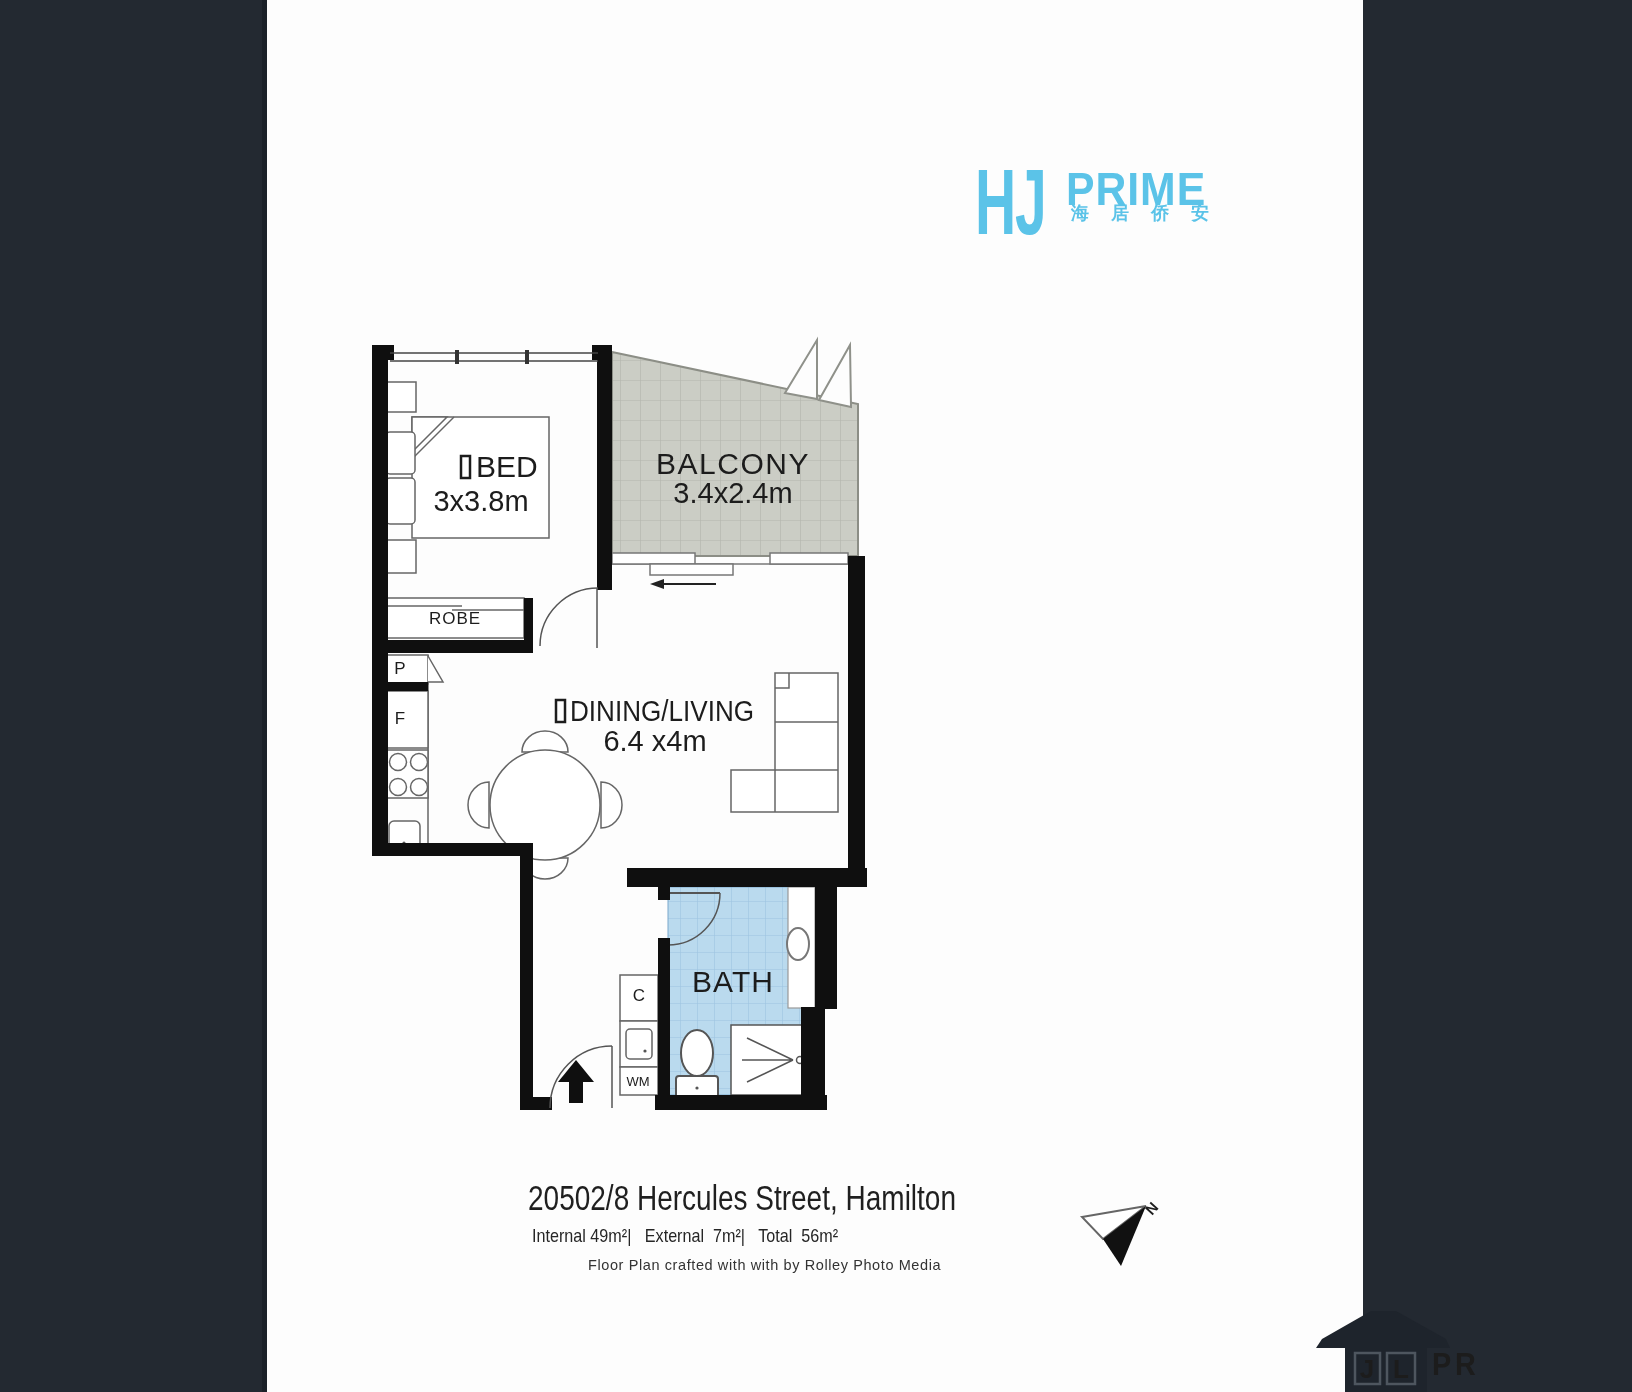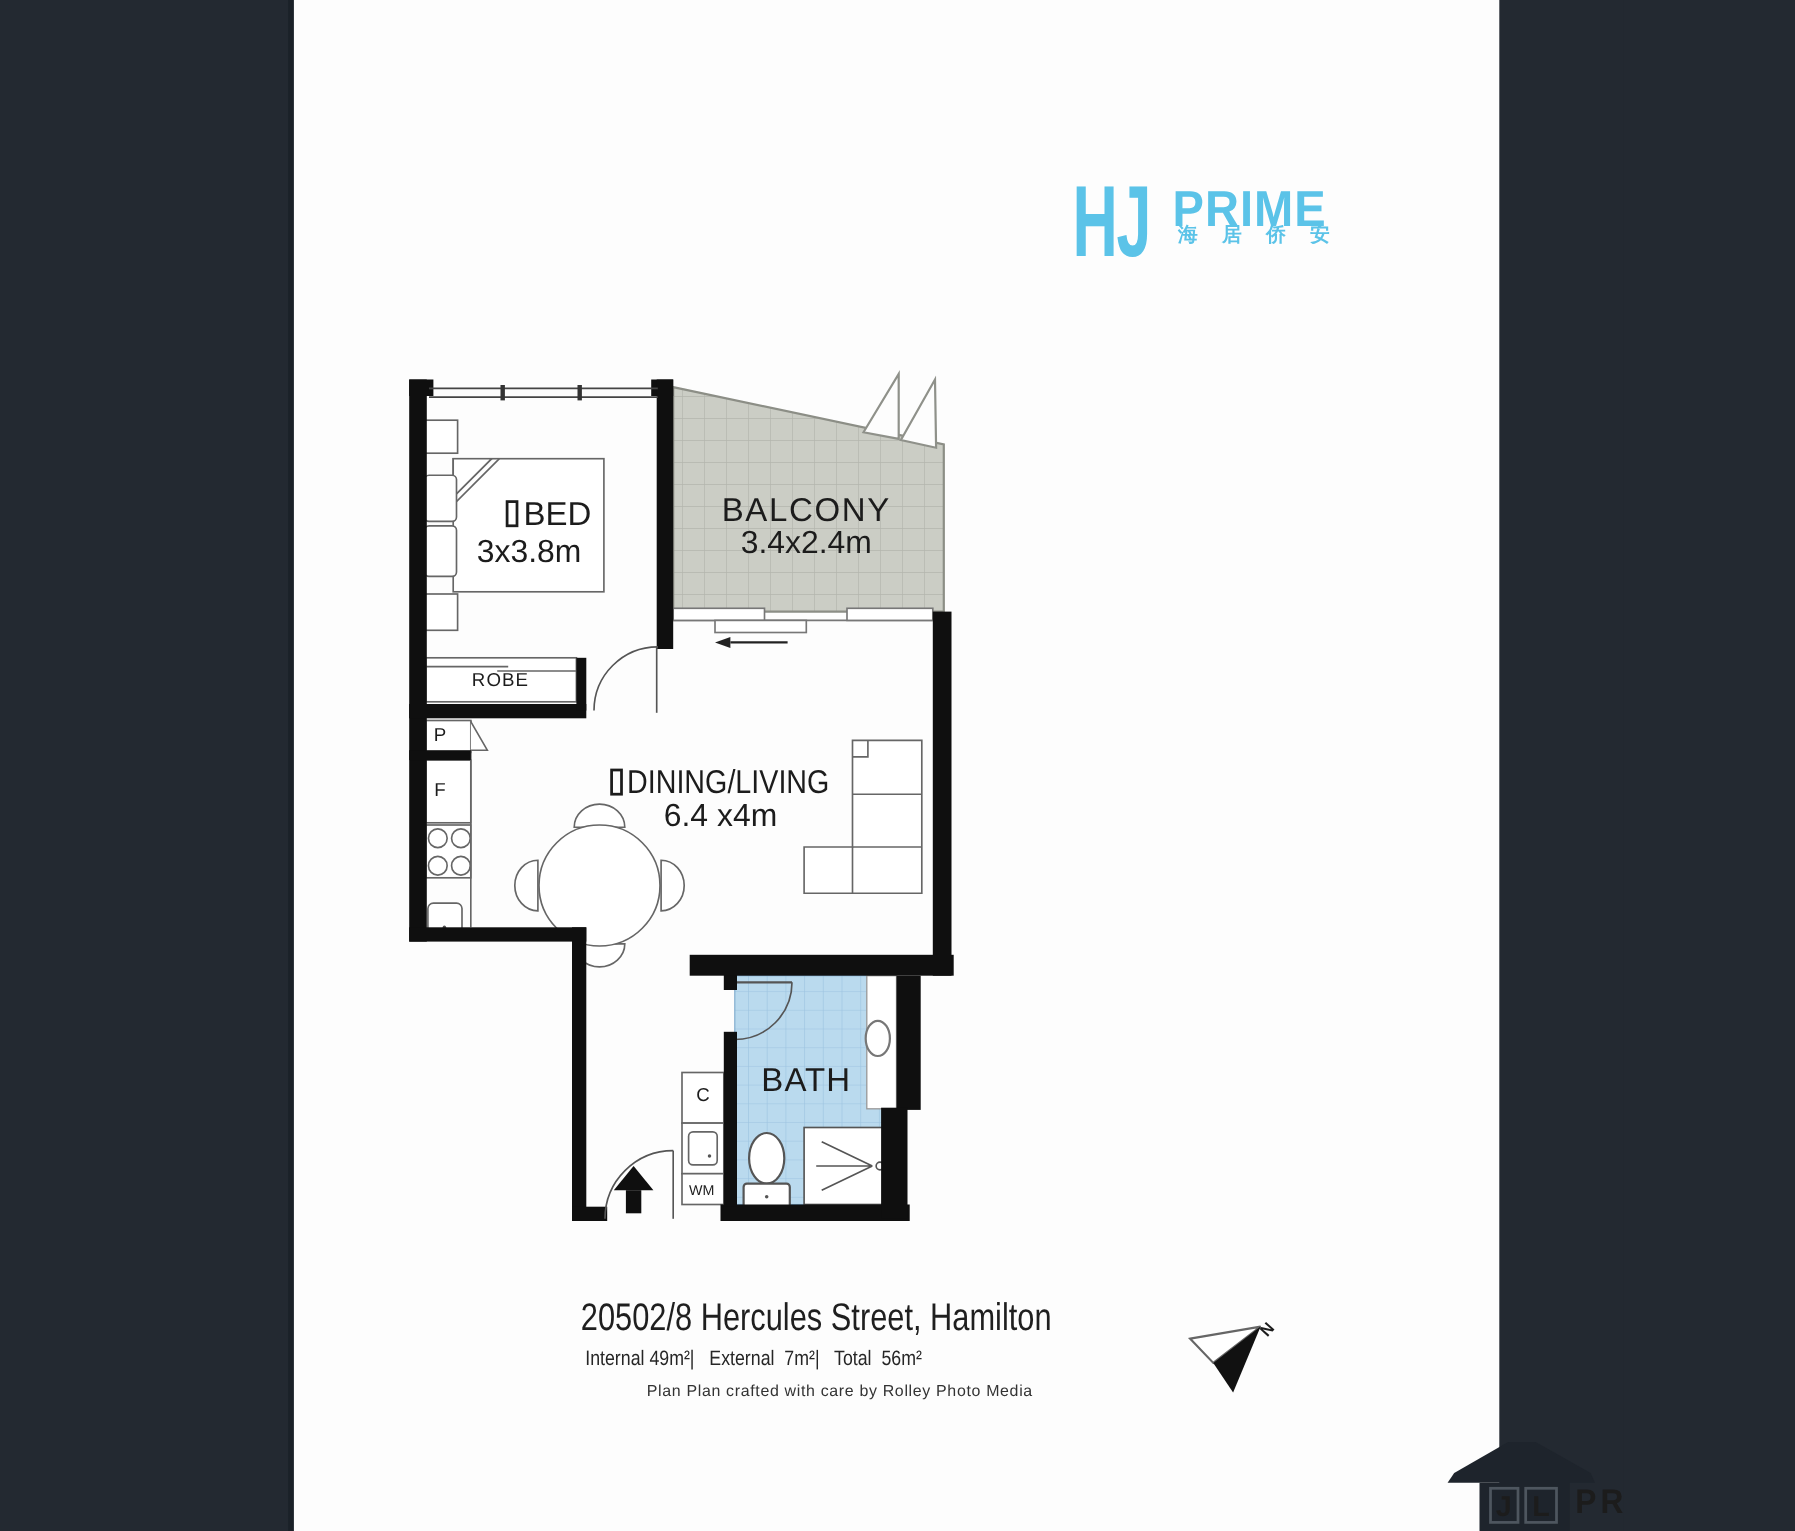--- a/index.html
+++ b/index.html
@@ -199,14 +199,14 @@
       <rect x="1355" y="1353" width="25" height="31" fill="none" stroke="#4e565f" stroke-width="2.5"></rect>
       <rect x="1387" y="1353" width="28" height="31" fill="none" stroke="#4e565f" stroke-width="2.5"></rect>
       <text x="1367" y="1378" text-anchor="middle" font-size="26" font-weight="bold" fill="#4e565f">J</text>
       <text x="1401" y="1378" text-anchor="middle" font-size="26" font-weight="bold" fill="#4e565f">L</text>
       <text x="1432" y="1375" font-size="31" font-weight="bold" fill="#39414b" letter-spacing="4" textLength="188" lengthAdjust="spacingAndGlyphs">PROPERTY</text>
     </g>
   </svg>
 
   <div class="address">20502/8 Hercules Street, Hamilton</div>
   <div class="areas">Internal 49m²|   External  7m²|   Total  56m²</div>
-  <div class="credit">Plan Plan crafted with care by Rolley Photo Media</div>
+  <div class="credit">Floor Plan crafted with with by Rolley Photo Media</div>
 </div>
 
 </body></html>

